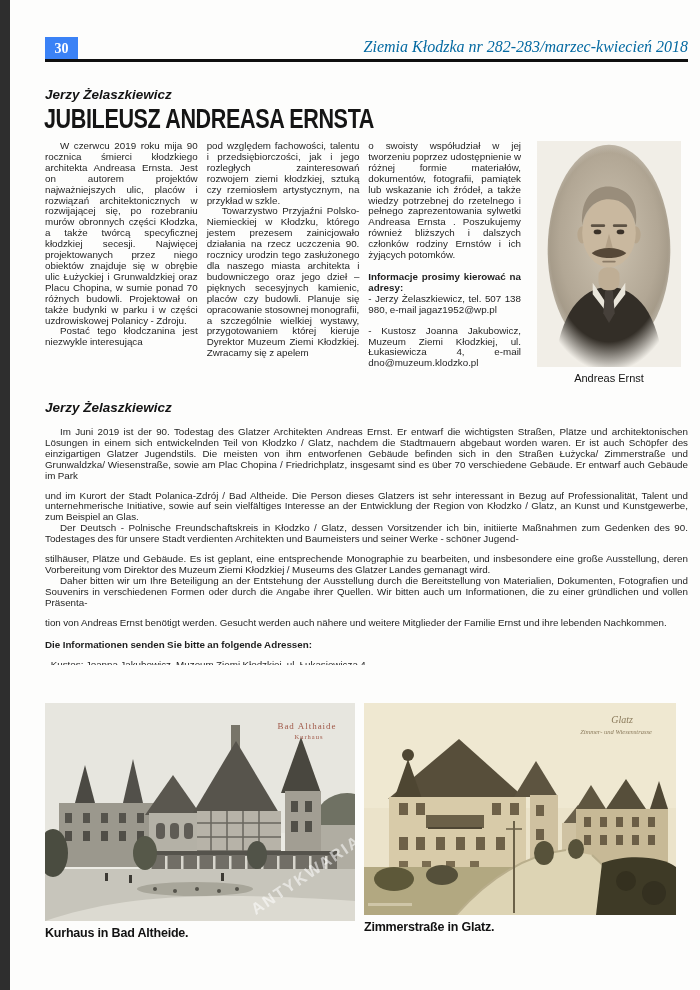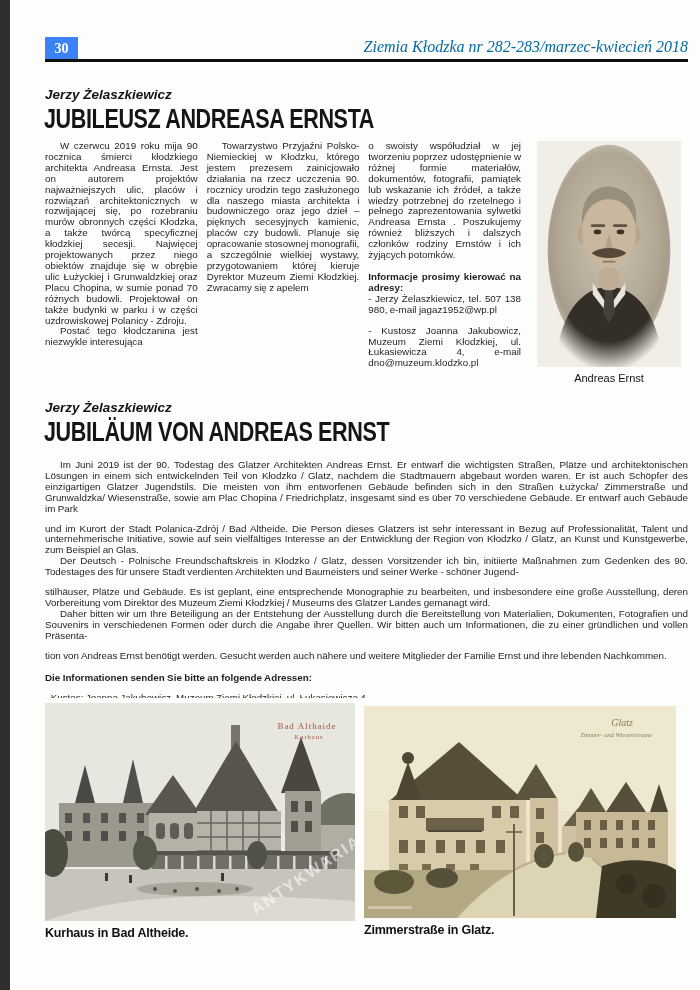--- a/index.html
+++ b/index.html
@@ -43,21 +43,21 @@
   .contact-heading-center{font-weight:bold;text-align:left;margin-top:11px !important;}
   .contact-heading-left{font-weight:bold;margin-top:11px !important;}
   .translator{font-style:italic;text-align:left !important;margin-top:12px !important;}
 
   
   .photo-col{width:158px;flex:0 0 158px;text-align:center;margin:0;}
   .photo-col svg{display:block;margin:-4px auto 0 auto;}
   .photo-col figcaption{font-size:11px;font-weight:normal;margin-top:5px;color:#131313;}
 
   
-  .photos-row{position:absolute;left:45px;top:703px;width:643px;display:flex;gap:9px;align-items:center;}
+  .photos-row{position:absolute;left:45px;top:703px;width:643px;display:flex;gap:9px;align-items:flex-start;}
   .photos-row figure{margin:0;}
   .photos-row svg{display:block;}
   .photos-row figcaption{font-size:12.5px;font-weight:bold;margin-top:5px;color:#121212;letter-spacing:-0.2px;}
 </style>
 </head>
 <body>
 
 <div class="edge-strip"></div>
 
 <div class="pagenum">30</div>
@@ -66,20 +66,21 @@
 
 <section class="article article-pl">
   <div class="author">Jerzy Żelaszkiewicz</div>
   <h1 class="headline"><span class="cond">JUBILEUSZ ANDREASA ERNSTA</span></h1>
   <div class="cols pl-cols">
     <div class="col body-text">
       <p class="indent">W czerwcu 2019 roku mija 90 rocznica śmierci kłodzkiego architekta Andreasa Ernsta. Jest on autorem projektów najważniejszych ulic, placów i rozwiązań architektonicznych w rozwijającej się, po rozebraniu murów obronnych części Kłodzka, a także twórcą specyficznej kłodzkiej secesji. Najwięcej projektowanych przez niego obiektów znajduje się w obrębie ulic Łużyckiej i Grunwaldzkiej oraz Placu Chopina, w sumie ponad 70 różnych budowli. Projektował on także budynki w parku i w części uzdrowiskowej Polanicy - Zdroju.</p>
       <p class="indent">Postać tego kłodczanina jest niezwykle interesująca</p>
     </div>
     <div class="col body-text">
+      <p>pod względem fachowości, talentu i przedsiębiorczości, jak i jego rozległych zainteresowań rozwojem ziemi kłodzkiej, sztuką czy rzemiosłem artystycznym, na przykład w szkle.</p>
       <p class="indent">Towarzystwo Przyjaźni Polsko-Niemieckiej w Kłodzku, którego jestem prezesem zainicjowało działania na rzecz uczczenia 90. rocznicy urodzin tego zasłużonego dla naszego miasta architekta i budowniczego oraz jego dzieł – pięknych secesyjnych kamienic, placów czy budowli. Planuje się opracowanie stosownej monografii, a szczególnie wielkiej wystawy, przygotowaniem której kieruje Dyrektor Muzeum Ziemi Kłodzkiej. Zwracamy się z apelem</p>
     </div>
     <div class="col body-text">
       <p>o swoisty współudział w jej tworzeniu poprzez udostępnienie w różnej formie materiałów, dokumentów, fotografii, pamiątek lub wskazanie ich źródeł, a także wiedzy potrzebnej do rzetelnego i pełnego zaprezentowania sylwetki Andreasa Ernsta . Poszukujemy również bliższych i dalszych członków rodziny Ernstów i ich żyjących potomków.</p>
       <p class="contact-heading-center">Informacje prosimy kierować na adresy:</p>
       <p>- Jerzy Żelaszkiewicz, tel. 507 138 980, e-mail jagaz1952@wp.pl</p>
       <p class="gap-top">- Kustosz Joanna Jakubowicz, Muzeum Ziemi Kłodzkiej, ul. Łukasiewicza 4, e-mail dno@muzeum.klodzko.pl</p>
     </div>
     <figure class="photo-col">
       <svg width="144" height="230" viewBox="0 0 150 240">
@@ -117,21 +118,20 @@
         </g>
         <rect width="150" height="240" fill="url(#fadeGrad)"></rect>
       </svg>
       <figcaption>Andreas Ernst</figcaption>
     </figure>
   </div>
 </section>
 
 <section class="article article-de">
   <div class="author">Jerzy Żelaszkiewicz</div>
-  <h1 class="headline"><span class="cond">JUBILÄUM VON ANDREAS ERNST</span></h1>
   <div class="cols de-cols">
     <div class="col body-text">
       <p class="indent">Im Juni 2019 ist der 90. Todestag des Glatzer Architekten Andreas Ernst. Er entwarf die wichtigsten Straßen, Plätze und architektonischen Lösungen in einem sich entwickelnden Teil von Kłodzko / Glatz, nachdem die Stadtmauern abgebaut worden waren. Er ist auch Schöpfer des einzigartigen Glatzer Jugendstils. Die meisten von ihm entworfenen Gebäude befinden sich in den Straßen Łużycka/ Zimmerstraße und Grunwaldzka/ Wiesenstraße, sowie am Plac Chopina / Friedrichplatz, insgesamt sind es über 70 verschiedene Gebäude. Er entwarf auch Gebäude im Park</p>
     </div>
     <div class="col body-text">
       <p>und im Kurort der Stadt Polanica-Zdrój / Bad Altheide. Die Person dieses Glatzers ist sehr interessant in Bezug auf Professionalität, Talent und unternehmerische Initiative, sowie auf sein vielfältiges Interesse an der Entwicklung der Region von Kłodzko / Glatz, an Kunst und Kunstgewerbe, zum Beispiel an Glas.</p>
       <p class="indent">Der Deutsch - Polnische Freundschaftskreis in Kłodzko / Glatz, dessen Vorsitzender ich bin, initiierte Maßnahmen zum Gedenken des 90. Todestages des für unsere Stadt verdienten Architekten und Baumeisters und seiner Werke - schöner Jugend-</p>
     </div>
     <div class="col body-text">
       <p>stilhäuser, Plätze und Gebäude. Es ist geplant, eine entsprechende Monographie zu bearbeiten, und insbesondere eine große Ausstellung, deren Vorbereitung vom Direktor des Muzeum Ziemi Kłodzkiej / Museums des Glatzer Landes gemanagt wird.</p>

